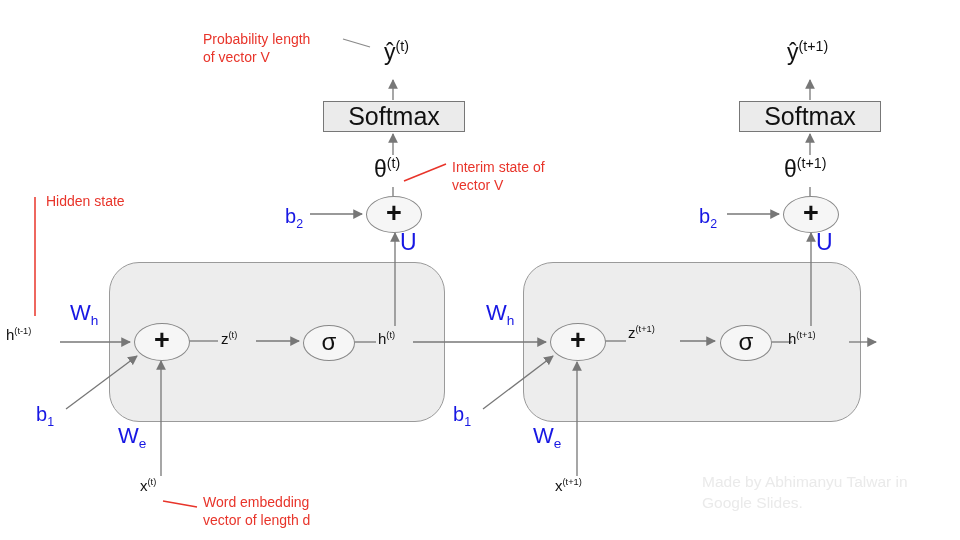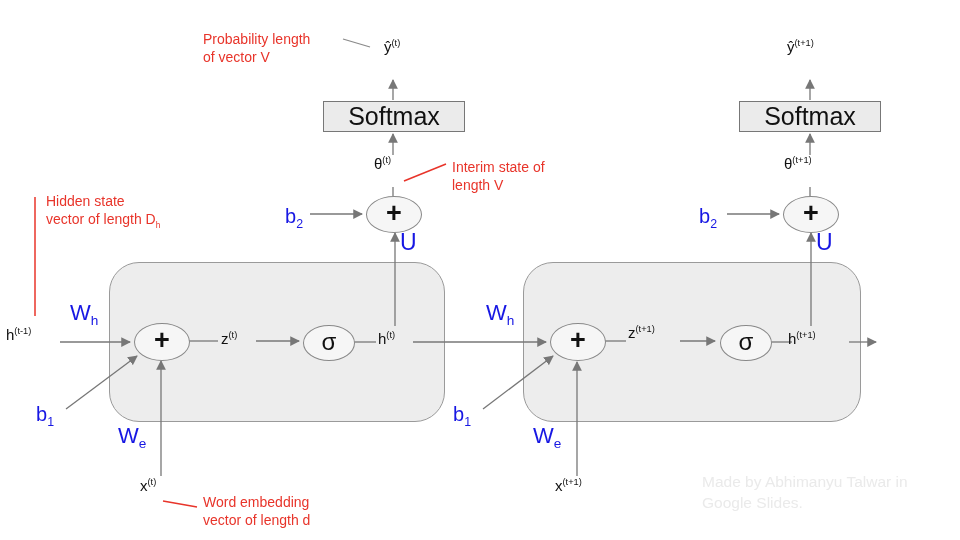--- a/index.html
+++ b/index.html
@@ -27,21 +27,21 @@
   .sigma-sign{font-size:24px;font-weight:500;line-height:1;margin-top:-2px;}
   .softmax{
     width:140px;height:29px;
     background:var(--softmax-fill,#ebebeb);
     border:1.4px solid var(--softmax-border,#777);
     display:flex;align-items:center;justify-content:center;
     font-size:25px;z-index:3;
   }
   .node{font-size:15px;z-index:4;white-space:nowrap;}
   .node sup{font-size:0.62em;}
-  .big{font-size:15px;}
+  .big{font-size:23px;}
   .blue{color:var(--label-blue,#1717e3);font-size:21px;z-index:4;white-space:nowrap;}
   .blue sub{font-size:0.62em;}
   .red-note{
     color:var(--annotation-red,#e32);
     font-size:14px;line-height:17.5px;z-index:4;white-space:nowrap;
   }
   .red-note sub{font-size:0.6em;}
   .watermark{
     color:var(--watermark-gray,#eaeaea);
     font-size:15.5px;line-height:21px;z-index:0;white-space:nowrap;
@@ -194,24 +194,23 @@
   <div class="abs node" style="left:6px;top:326px">
     <span>h</span><sup>(t-1)</sup>
   </div>
 
   <div class="abs red-note" style="left:203px;top:31px">
     <div>Probability length</div>
     <div>of vector V</div>
   </div>
   <div class="abs red-note" style="left:452px;top:159px">
     <div>Interim state of</div>
-    <div>length V</div>
+    <div>vector V</div>
   </div>
   <div class="abs red-note" style="left:46px;top:193px">
     <div>Hidden state</div>
-    <div><span>vector of length D</span><sub>h</sub></div>
   </div>
   <div class="abs red-note" style="left:203px;top:494px">
     <div>Word embedding</div>
     <div>vector of length d</div>
   </div>
 
 </div>
 
 </body></html>

